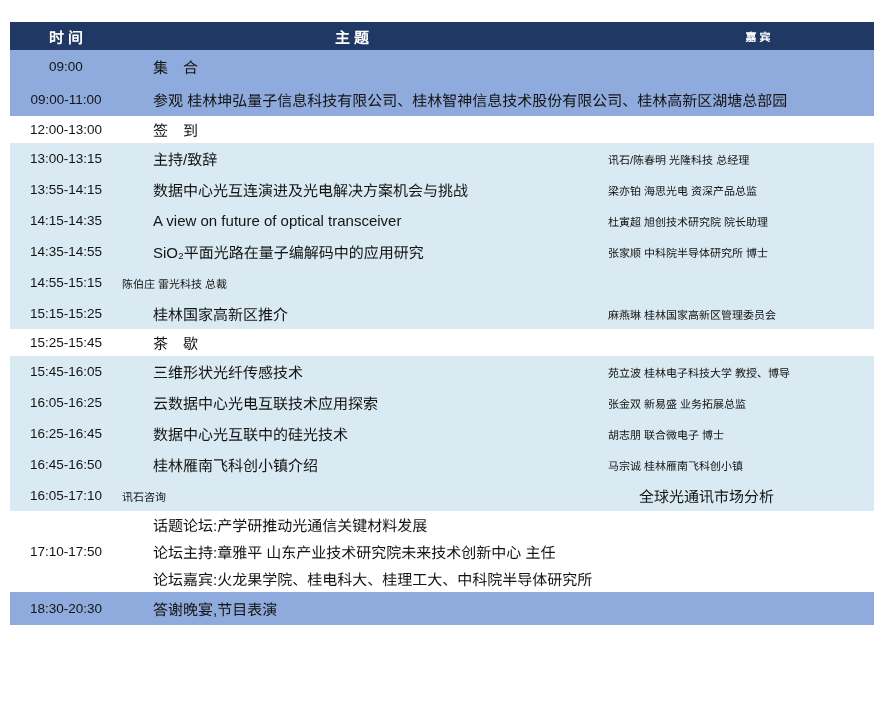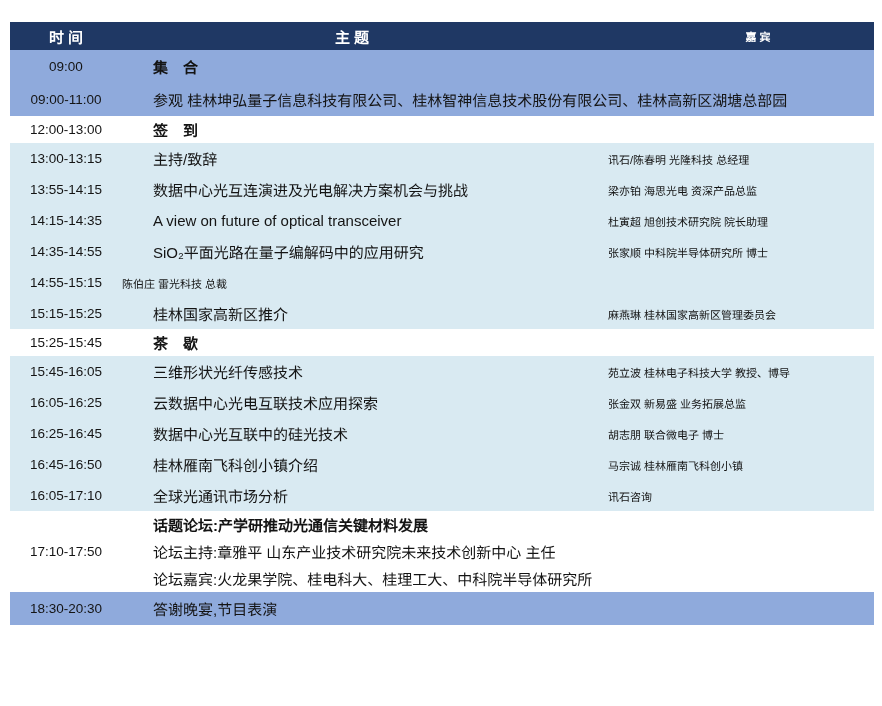--- a/index.html
+++ b/index.html
@@ -20,21 +20,21 @@
   .header-row .topic{padding-left:0;padding-right:26px;text-align:center;}
   .header-row .guest{padding-left:34px;text-align:center;}
   .sec-medium{height:33px;background:var(--medium);}
   .sec-white{height:27px;background:#ffffff;}
   .sec-light{height:31px;background:var(--light);}
   .cell{overflow:visible;}
   .time{text-align:center;font-size:13.5px;letter-spacing:0;}
   .topic{padding-left:31px;font-size:15px;}
   .guest{font-size:11px;}
   .topic.span2{grid-column:2 / 4;}
-  .bold{font-weight:bold;}
+  .bold{font-weight:normal;}
 </style>
 </head>
 <body>
 
 <div class="agenda">
   <div class="row header-row">
     <div class="cell time">时 间</div>
     <div class="cell topic">主 题</div>
     <div class="cell guest">嘉 宾</div>
   </div>
@@ -119,22 +119,22 @@
   </div>
 
   <div class="row sec-light">
     <div class="cell time">16:45-16:50</div>
     <div class="cell topic">桂林雁南飞科创小镇介绍</div>
     <div class="cell guest">马宗诚 桂林雁南飞科创小镇</div>
   </div>
 
   <div class="row sec-light">
     <div class="cell time">16:05-17:10</div>
+    <div class="cell guest">讯石咨询</div>
     <div class="cell topic">全球光通讯市场分析</div>
-    <div class="cell guest">讯石咨询</div>
   </div>
 
   <div class="row sec-white">
     <div class="cell time"></div>
     <div class="cell topic bold span2">话题论坛:产学研推动光通信关键材料发展</div>
 
   </div>
 
   <div class="row sec-white">
     <div class="cell time">17:10-17:50</div>

